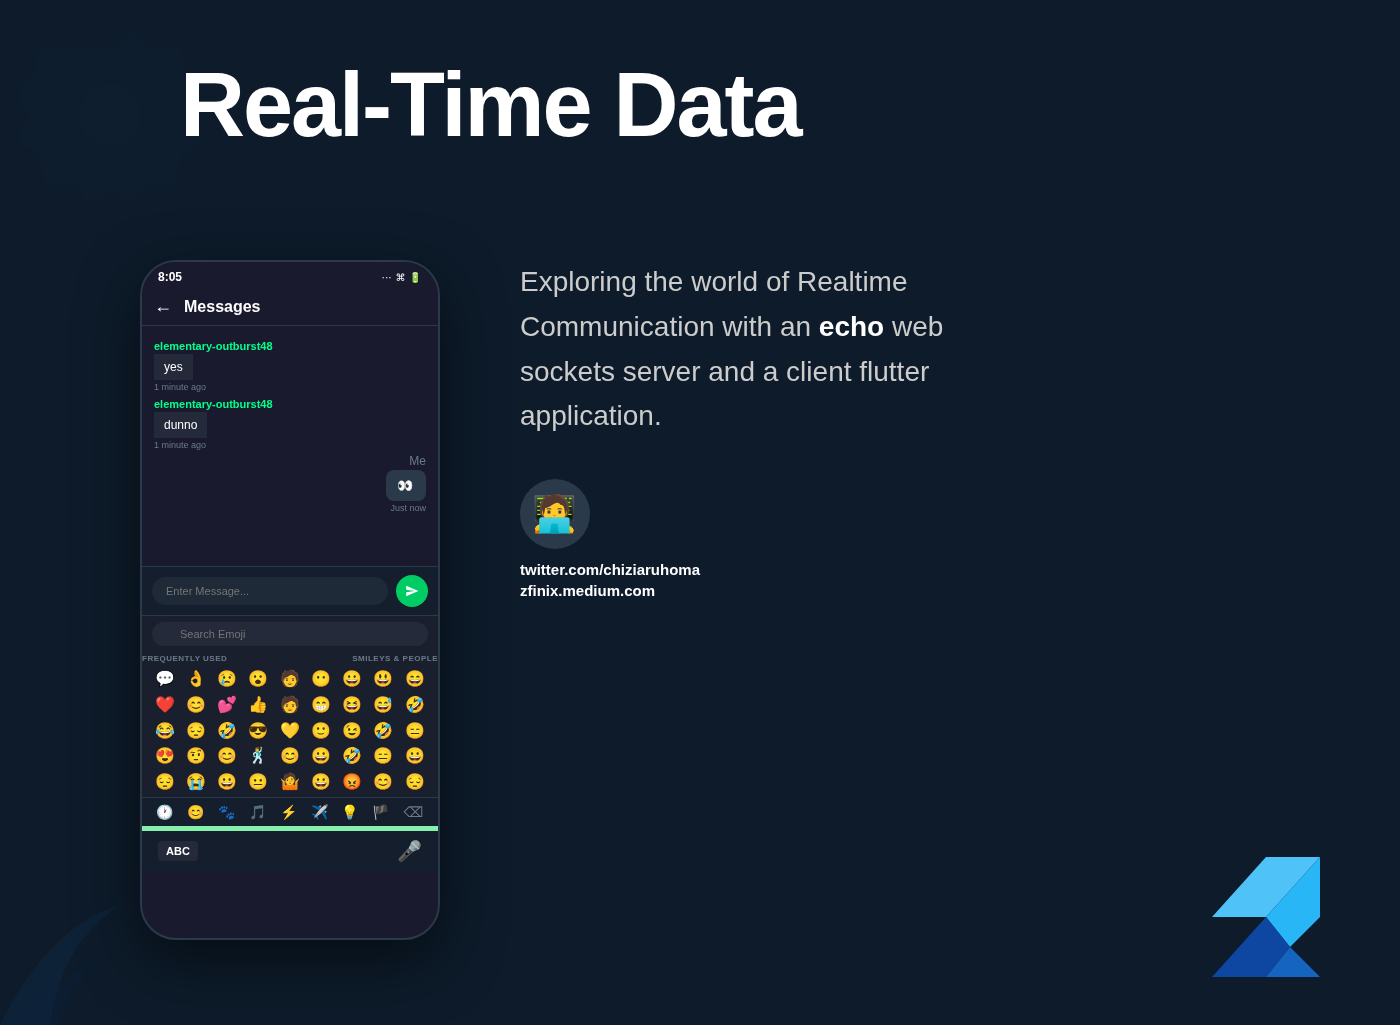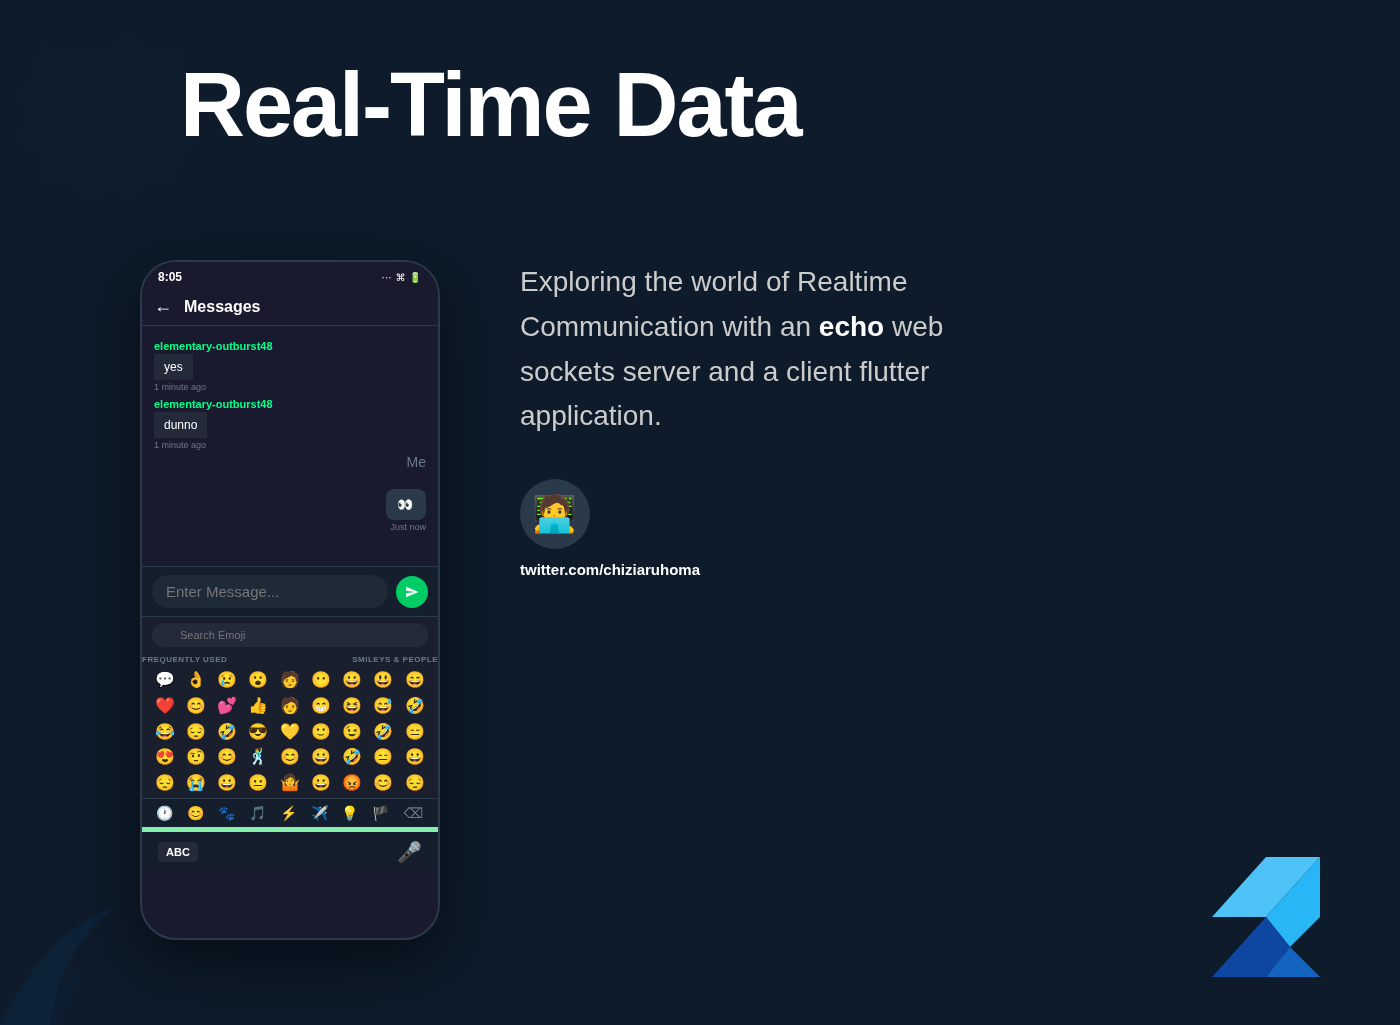--- a/index.html
+++ b/index.html
@@ -120,22 +120,22 @@
 
     .message-time {
       color: #6a7a8a;
       font-size: 9px;
       margin-bottom: 4px;
     }
 
     .message-sender-label {
       text-align: right;
       color: #6a7a8a;
-      font-size: 14px;
-      margin-bottom: 19px;
+      font-size: 12px;
+      margin-bottom: 2px;
     }
 
     .message-bubble-sent {
       background: #2a3a4a;
       color: #ffffff;
       font-size: 13px;
       padding: 8px 12px;
       border-radius: 8px;
       display: inline-block;
       float: right;
@@ -159,21 +159,21 @@
       border-top: 1px solid #2a3a4a;
     }
 
     .message-input {
       flex: 1;
       background: #1e2a38;
       border: none;
       border-radius: 20px;
       padding: 8px 14px;
       color: #6a7a8a;
-      font-size: 15px;
+      font-size: 11px;
       outline: none;
     }
 
     .send-btn {
       width: 32px;
       height: 32px;
       background: #00cc66;
       border-radius: 50%;
       display: flex;
       align-items: center;
@@ -491,20 +491,21 @@
   <p class="description-text">
     <span>Exploring the world of Realtime Communication with an </span><strong>echo</strong><span> web sockets server and a client flutter application.</span>
   </p>
 
   <div class="author-section">
     <div class="author-avatar">
       🧑‍💻
     </div>
     <div class="author-links">
       <a class="author-link">twitter.com/chiziaruhoma</a>
+      <a class="author-link">zfinix.medium.com</a>
     </div>
   </div>
 </div>
 
 <div class="flutter-logo">
   <svg viewBox="0 0 100 120" xmlns="http://www.w3.org/2000/svg">
 
     <polygon points="10,60 55,10 100,10 55,60" fill="#4fc3f7"></polygon>
     <polygon points="55,60 100,10 100,60 75,85" fill="#29b6f6"></polygon>
     <polygon points="10,110 55,60 75,85 55,110" fill="#0d47a1"></polygon>

